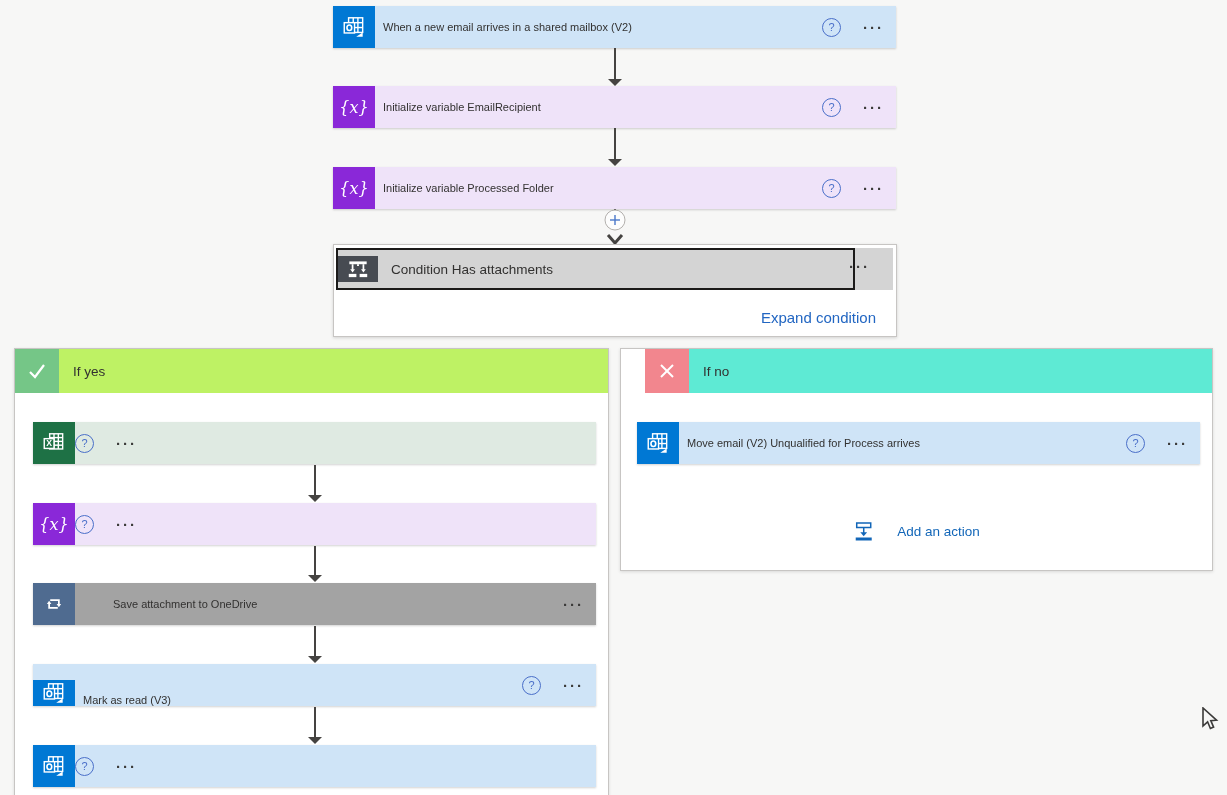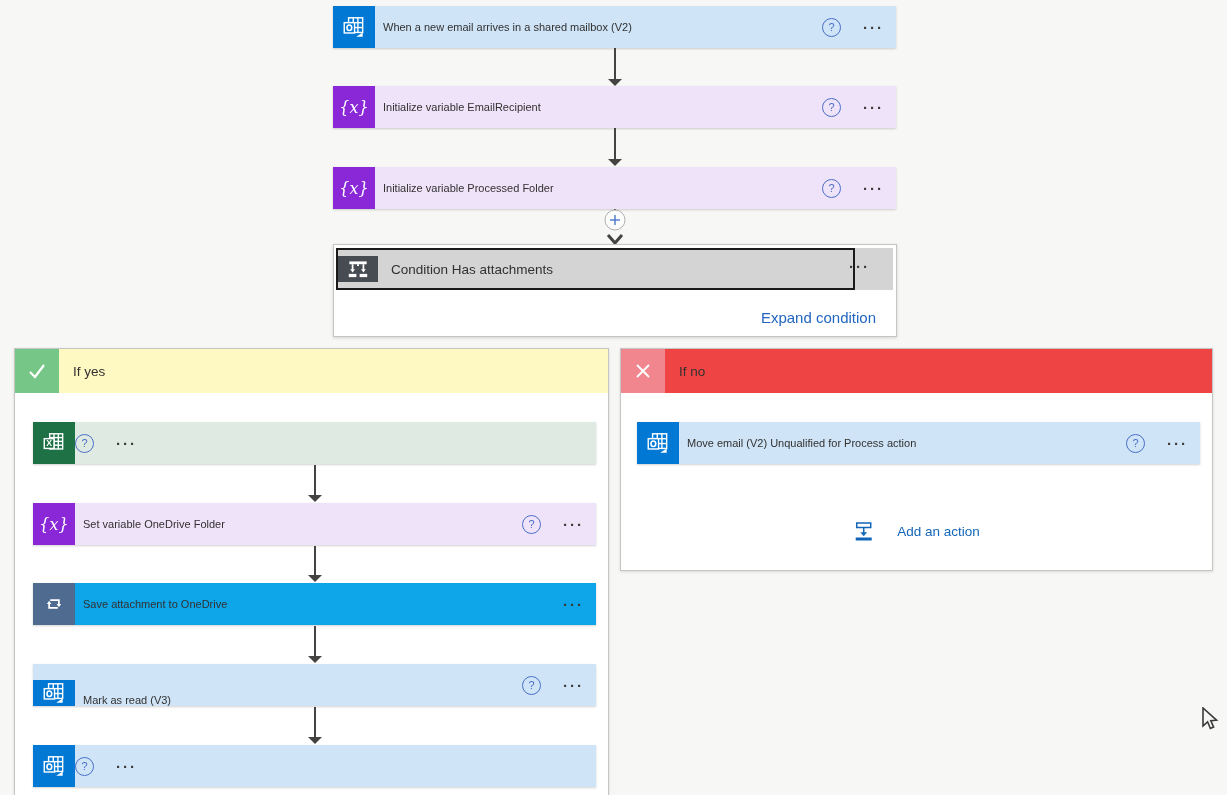--- a/index.html
+++ b/index.html
@@ -14,21 +14,21 @@
                 white-space:nowrap;overflow:hidden;}
   .help{width:17px;height:17px;flex:0 0 17px;border-radius:50%;border:1px solid #4a6fc9;color:#4a6fc9;
         font-size:11px;line-height:16px;text-align:center;align-self:center;margin-right:22px;cursor:pointer;}
   .more{align-self:center;color:#3b3a39;font-size:15px;font-weight:bold;letter-spacing:2px;
         margin-right:12px;cursor:pointer;white-space:nowrap;}
 
   
   .bg-outlook{background:#cfe4f7;} .ic-outlook{background:#0078d4;}
   .bg-var{background:#efe3f9;}     .ic-var{background:#8a28d8;}
   .bg-excel{background:#dfeae2;}   .ic-excel{background:#1e7145;}
-  .bg-loop{background:#0ea5e9;}    .ic-loop{background:#4f6b90;}
+  .bg-loop{background:#a3a3a3;gap:30px;}    .ic-loop{background:#4f6b90;}
 
   .vx{font-family:"DejaVu Serif",serif;font-style:italic;color:#fff;font-size:16px;}
 
   
   .varrow{position:absolute;width:14px;}
   .varrow .line{position:absolute;left:6px;top:0;width:2px;height:calc(100% - 7px);background:#454341;}
   .varrow::after{content:'';position:absolute;bottom:0;left:0;width:0;height:0;
                  border-left:7px solid transparent;border-right:7px solid transparent;border-top:7px solid #454341;}
 
   
@@ -41,22 +41,22 @@
   .cond-selected .label{flex:1;display:flex;align-items:center;padding-left:13px;font-size:13.5px;color:#323130;}
   .cond-more{position:absolute;right:14px;top:13px;}
   .expand-link{position:absolute;right:20px;top:64px;color:#2266c2;font-size:15px;cursor:pointer;}
 
   
   .branch-card{position:absolute;background:#fff;border:1px solid #c7c5c3;box-sizing:border-box;
                box-shadow:0 1px 3px rgba(0,0,0,.12);}
   .branch-header{position:absolute;left:0;top:0;right:0;height:44px;display:flex;align-items:stretch;cursor:pointer;}
   .branch-header .bicon{width:44px;flex:0 0 44px;display:flex;align-items:center;justify-content:center;}
   .branch-header .blabel{display:flex;align-items:center;padding-left:14px;font-size:13.5px;color:#323130;}
-  .hdr-yes{background:#fef9c3;} .hdr-yes .bicon{background:#75c687;}
-  .hdr-no{background:#ef4444;}  .hdr-no .bicon{background:#f2868e;}
+  .hdr-yes{background:#bef264;} .hdr-yes .bicon{background:#75c687;}
+  .hdr-no{background:#5eead4;margin-left:24px;}  .hdr-no .bicon{background:#f2868e;}
 
   .add-action{position:absolute;left:50%;transform:translateX(-50%);top:173px;display:flex;
               align-items:center;gap:24px;cursor:pointer;}
   .add-action span{color:#1266b8;font-size:13.5px;white-space:nowrap;}
 
   .plus-wrap{position:absolute;left:604px;top:209px;width:22px;cursor:pointer;}
   .cursor{position:absolute;left:1199px;top:707px;}
 </style>
 </head>
 <body>
@@ -172,21 +172,20 @@
     </div>
 
     <div class="varrow" style="left:293px;top:116px;height:37px;">
         <div class="line"></div>
       </div>
 
     <div class="block bg-var" style="left:18px;top:154px;">
       <div class="icon ic-var">
           <span class="vx">{x}</span>
         </div>
-      <div class="label">Set variable OneDrive Folder</div>
       <div class="help">?</div>
       <div class="more">···</div>
     </div>
 
     <div class="varrow" style="left:293px;top:197px;height:36px;">
         <div class="line"></div>
       </div>
 
     <div class="block bg-loop" style="left:18px;top:234px;">
       <div class="icon ic-loop">
@@ -268,21 +267,21 @@
             <line x1="11.3" y1="3.5" x2="11.3" y2="17"></line>
               <line x1="15.6" y1="3.5" x2="15.6" y2="17"></line>
             <line x1="7" y1="8" x2="20" y2="8"></line>
               <line x1="7" y1="12.5" x2="20" y2="12.5"></line>
           </g>
           <polygon points="20,17 14,21 20,21" fill="#fff"></polygon>
           <rect x="3" y="8" width="9.5" height="9.5" fill="#0078d4" stroke="#fff" stroke-width="1.3"></rect>
           <ellipse cx="7.7" cy="12.7" rx="2.2" ry="2.5" fill="none" stroke="#fff" stroke-width="1.5"></ellipse>
         </svg>
       </div>
-      <div class="label">Move email (V2) Unqualified for Process action</div>
+      <div class="label">Move email (V2) Unqualified for Process arrives</div>
       <div class="help">?</div>
       <div class="more">···</div>
     </div>
 
     <div class="add-action">
       <svg width="20" height="19" viewBox="0 0 20 19">
         <rect x="3" y="1" width="14" height="4.5" fill="none" stroke="#1266b8" stroke-width="1.5"></rect>
         <line x1="10" y1="5.5" x2="10" y2="11.5" stroke="#1266b8" stroke-width="1.5"></line>
         <polygon points="6.6,10.2 13.4,10.2 10,14.2" fill="#1266b8"></polygon>
         <rect x="2" y="15.5" width="16" height="3" fill="#1266b8"></rect>

